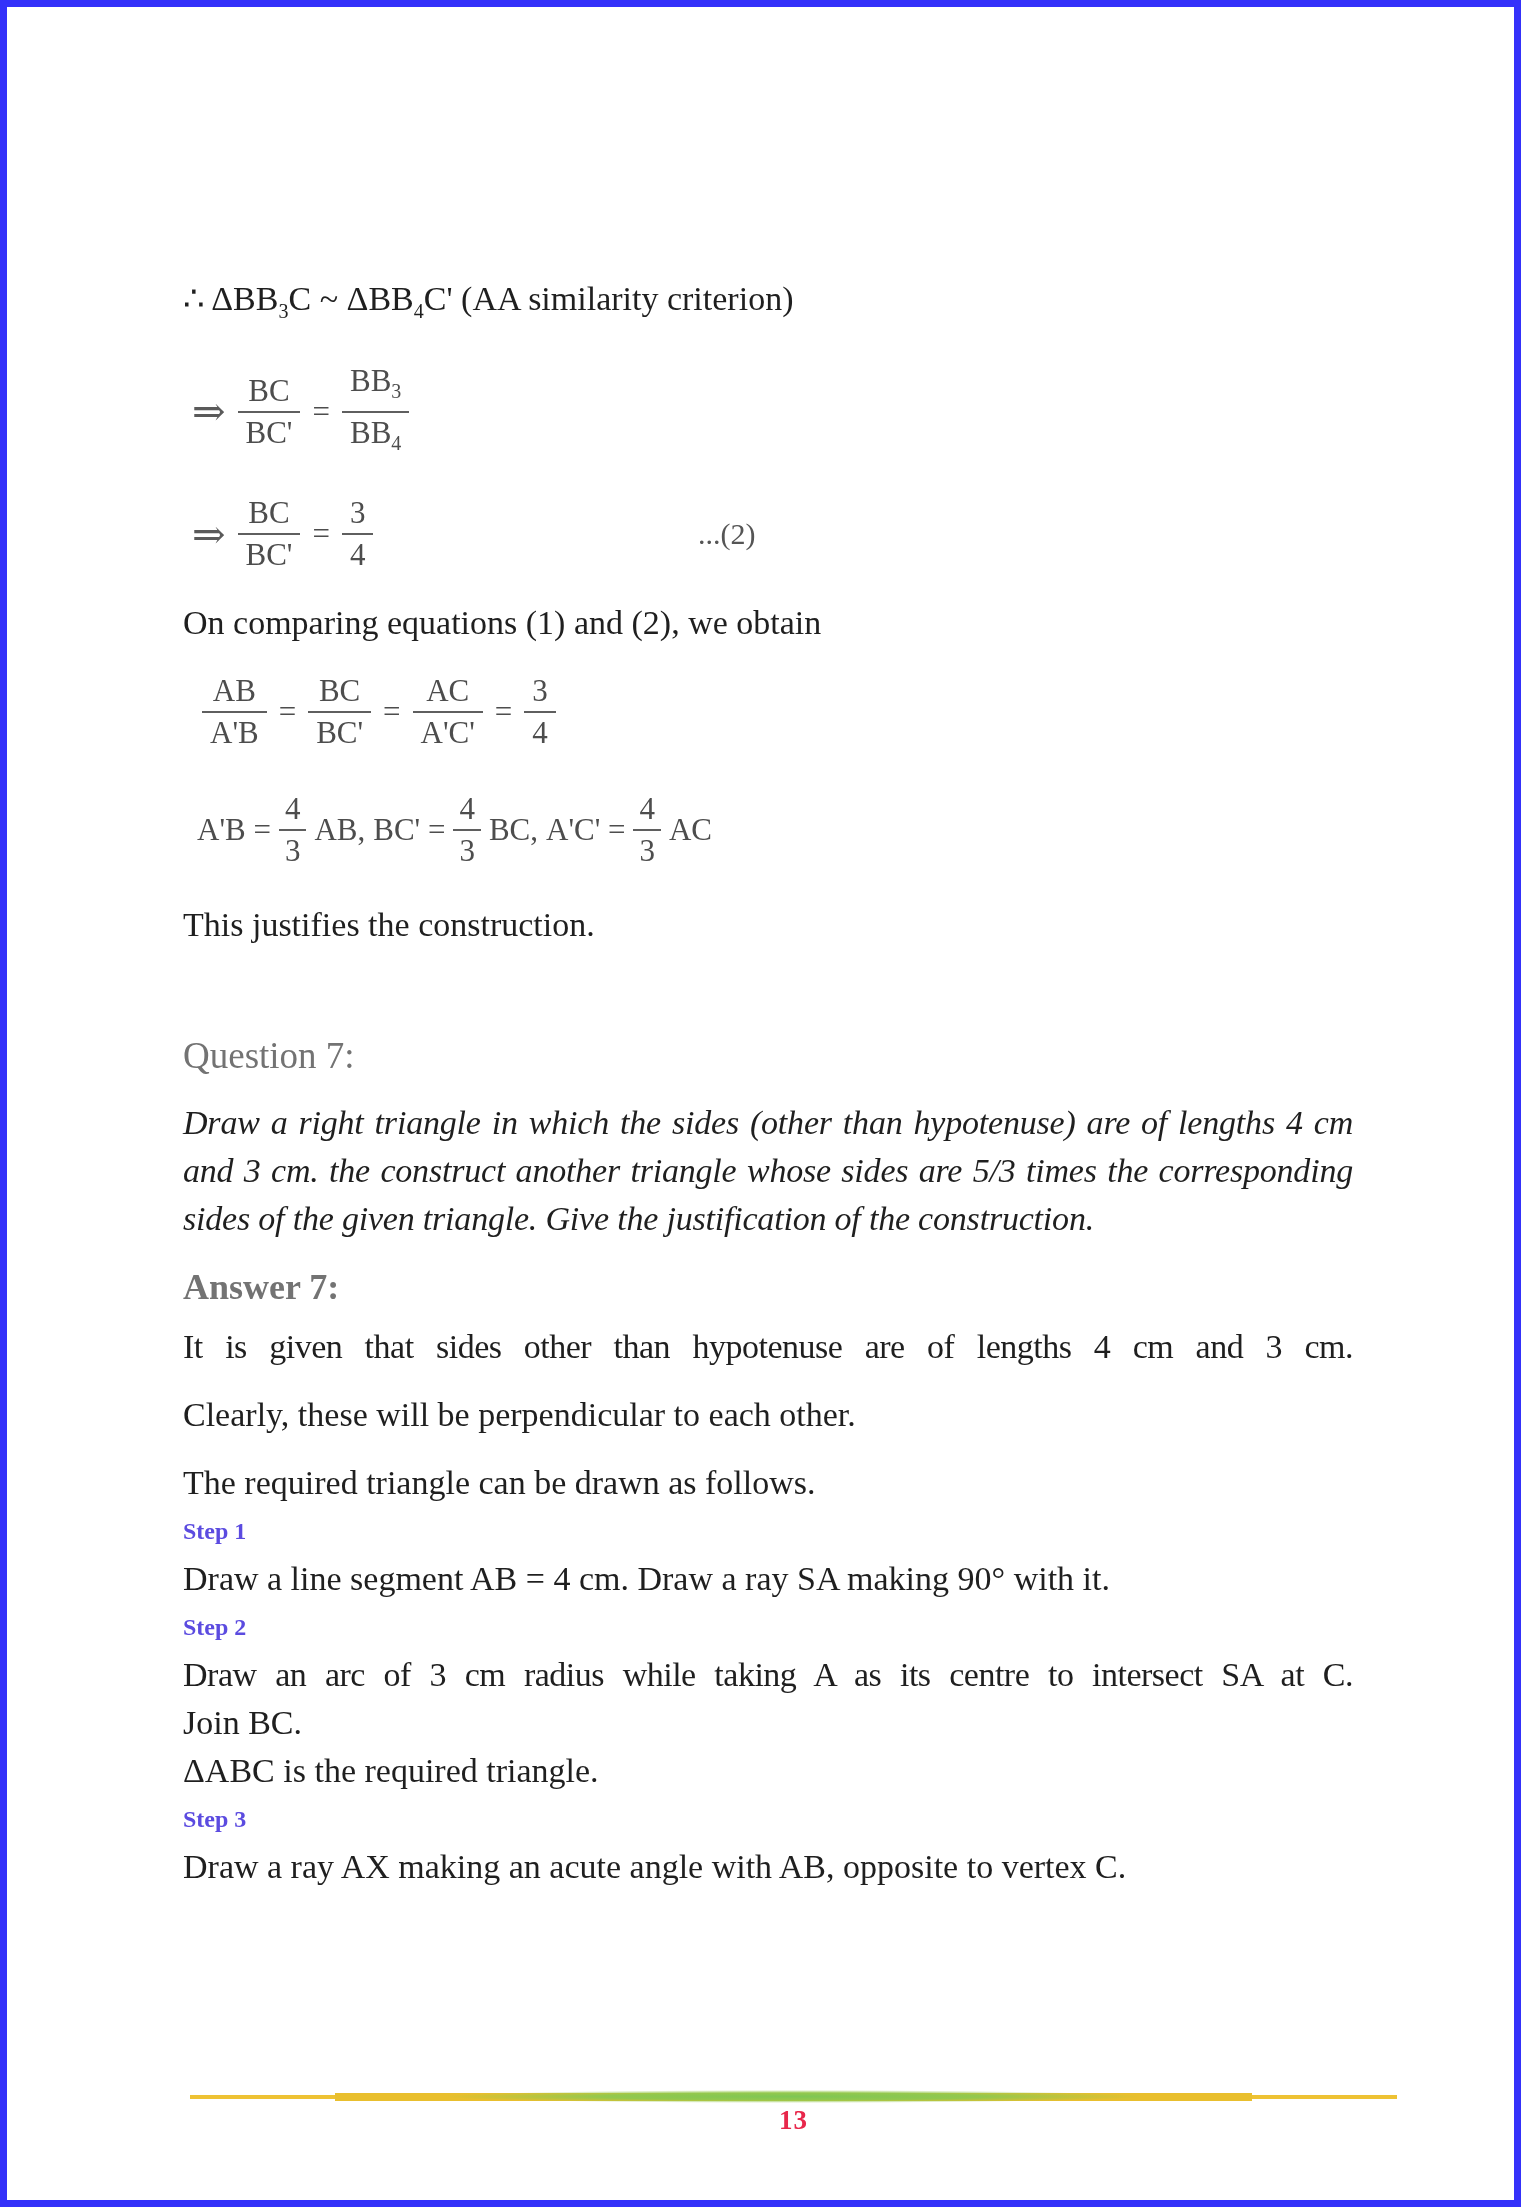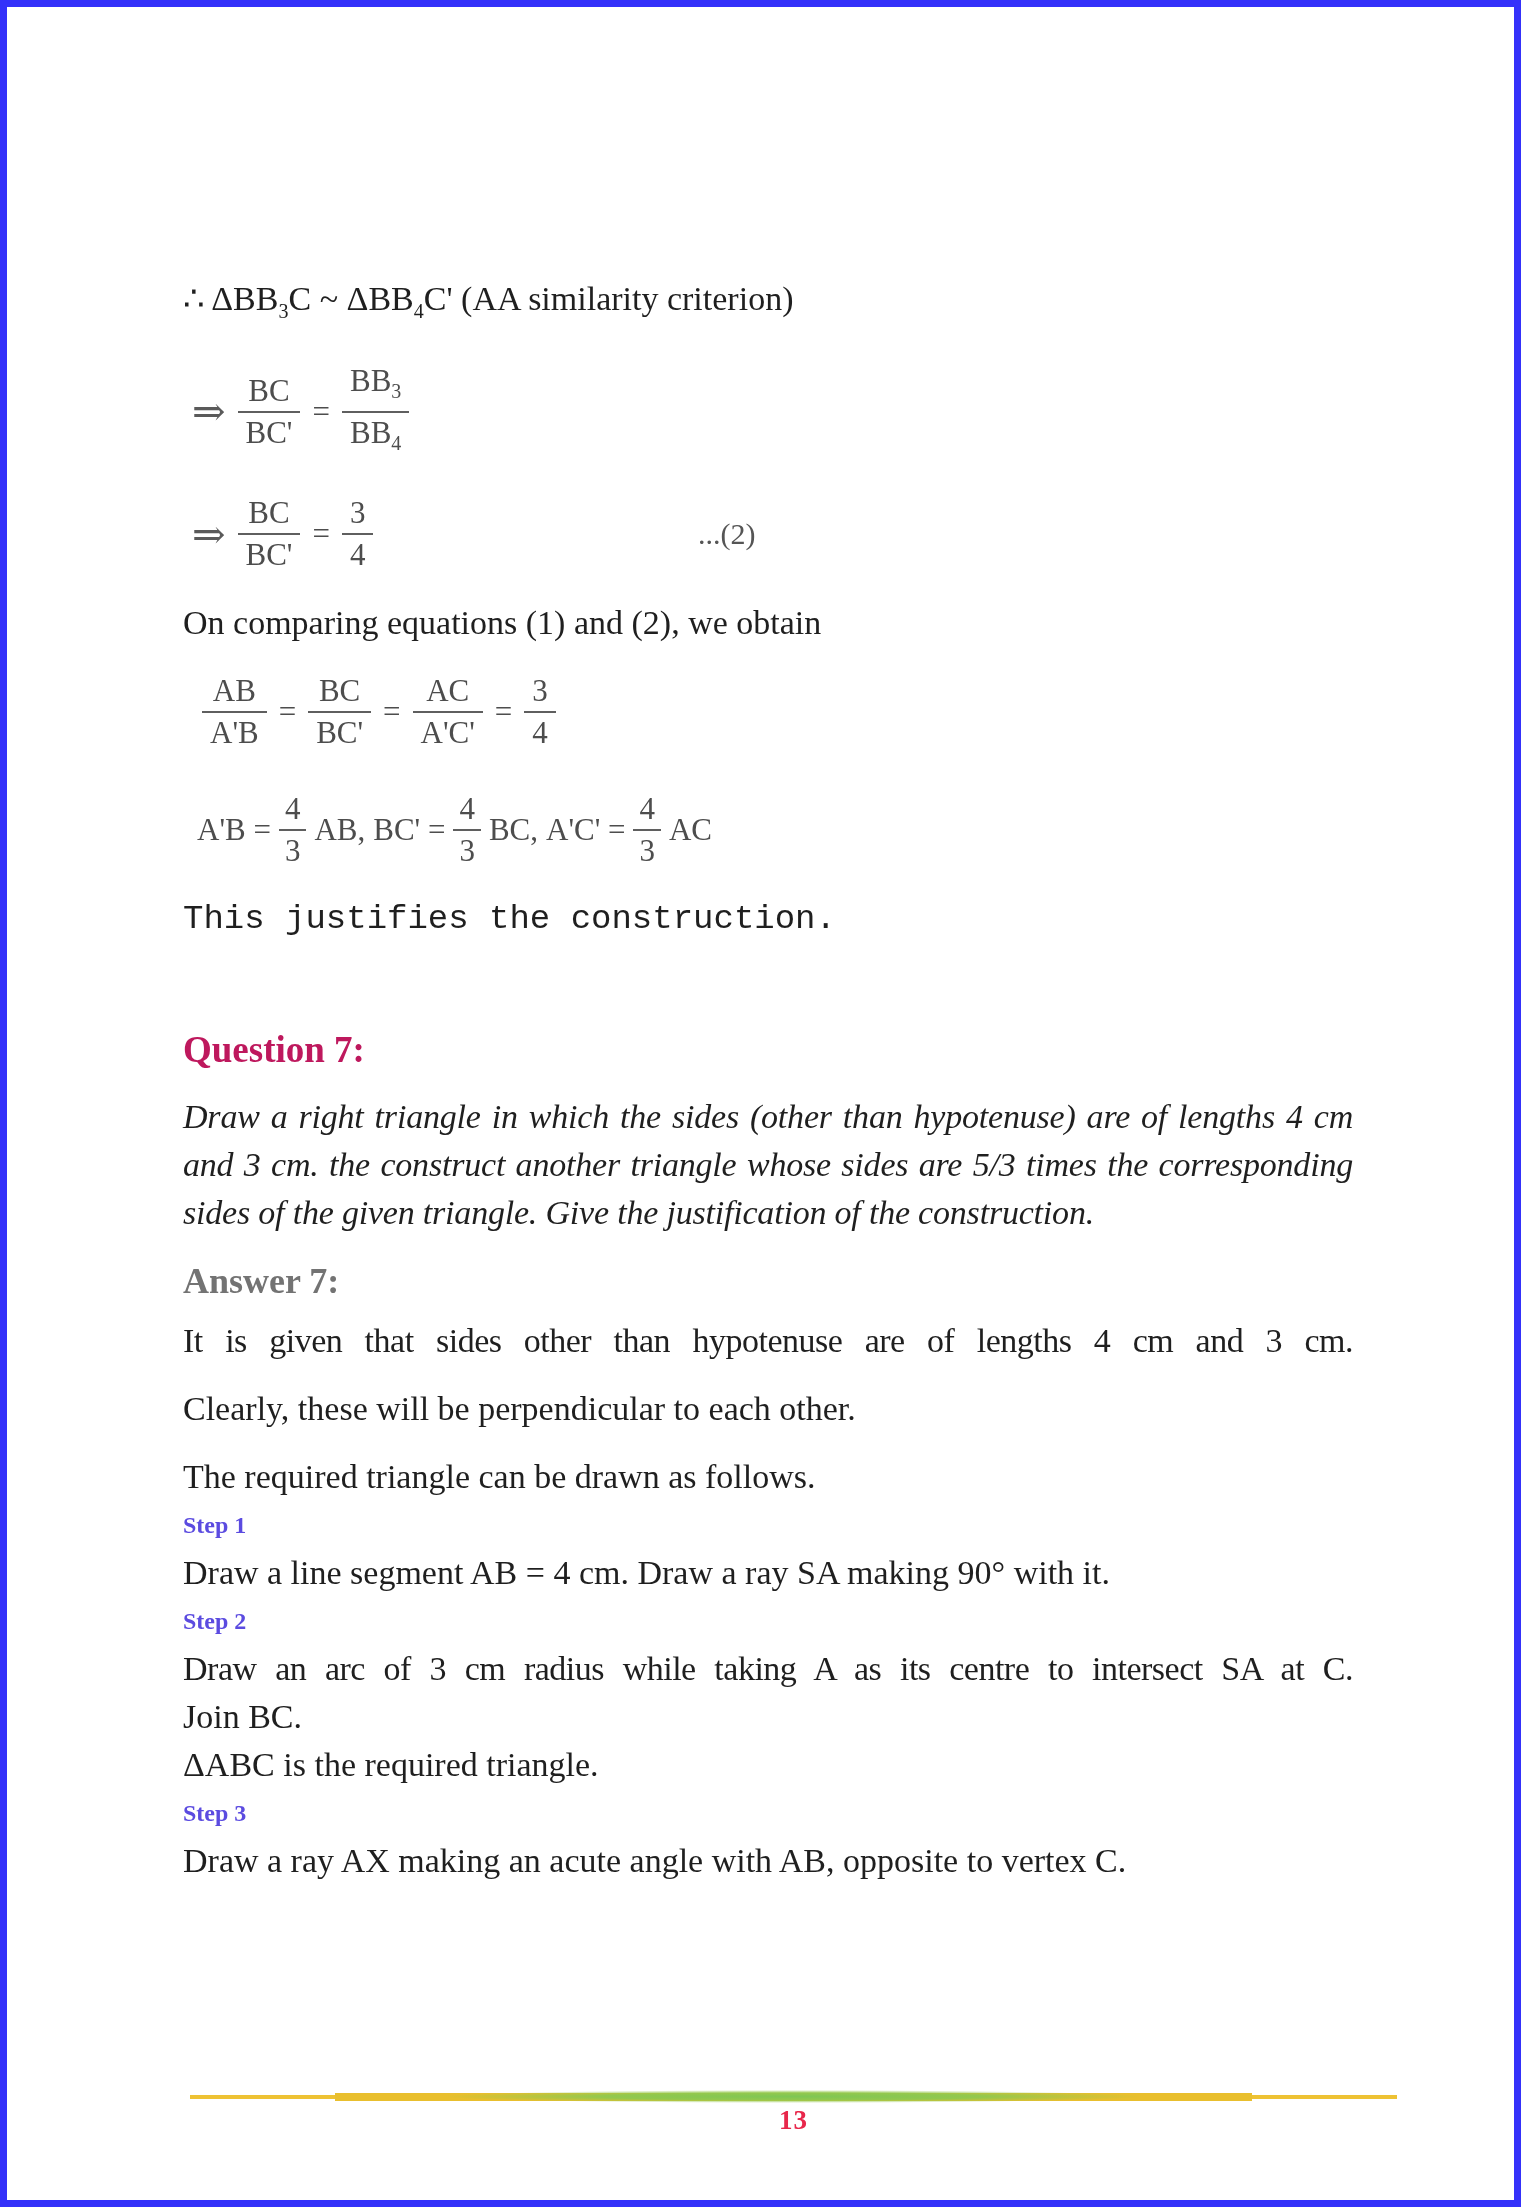--- a/index.html
+++ b/index.html
@@ -68,28 +68,28 @@
     transform: translateY(-50%);
     font-size: 30px;
     color: #555555;
   }
   .row-f1 { margin-top: 26px; margin-left: 9px; }
   .row-f2 { margin-top: 30px; margin-left: 9px; }
   .comparing-line { margin-top: 24px; }
   .row-f3 { margin-top: 24px; margin-left: 19px; }
   .row-f4 { margin-top: 36px; margin-left: 14px; gap: 8px; }
   .row-f4 .frac .num, .row-f4 .frac .den { padding: 0 6px; }
-  .justifies-line { margin-top: 24px; font-family: Liberation Mono, monospace; }
+  .justifies-line { margin-top: 30px; }
   
   .q-heading {
     margin-top: 82px;
     font-size: 37px;
     line-height: 50px;
-    font-weight: bold;
-    color: #be185d;
+    font-weight: normal;
+    color: #737373;
   }
   .a-heading {
     margin-top: 20px;
     font-size: 36px;
     line-height: 48px;
     font-weight: bold;
     color: #737373;
   }
   .step-label {
     font-size: 24px;

